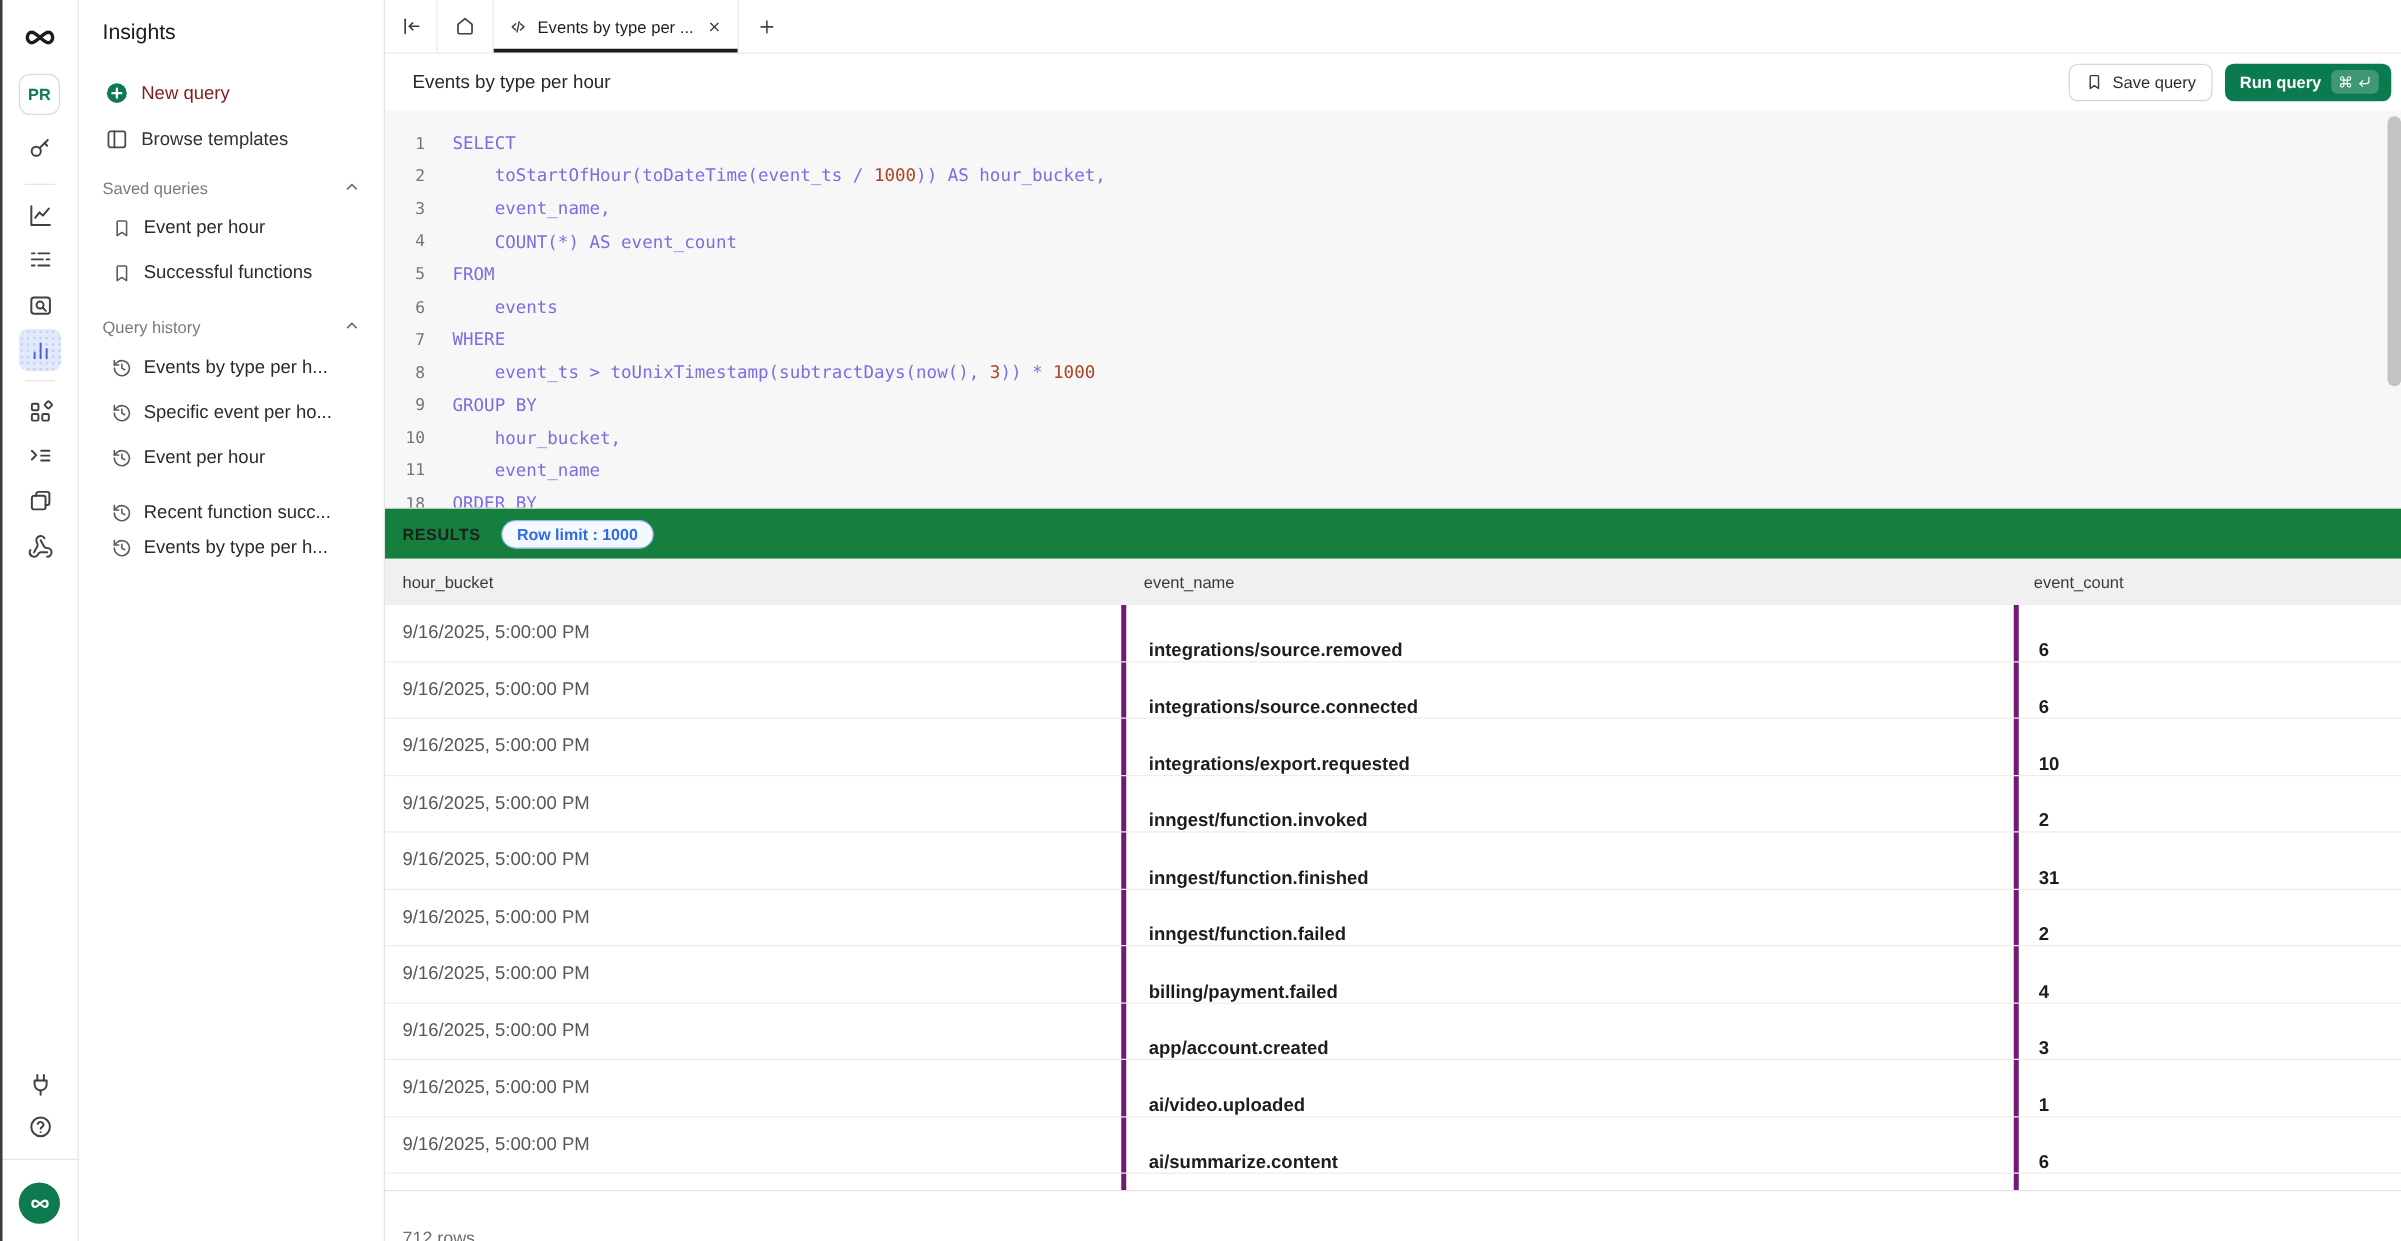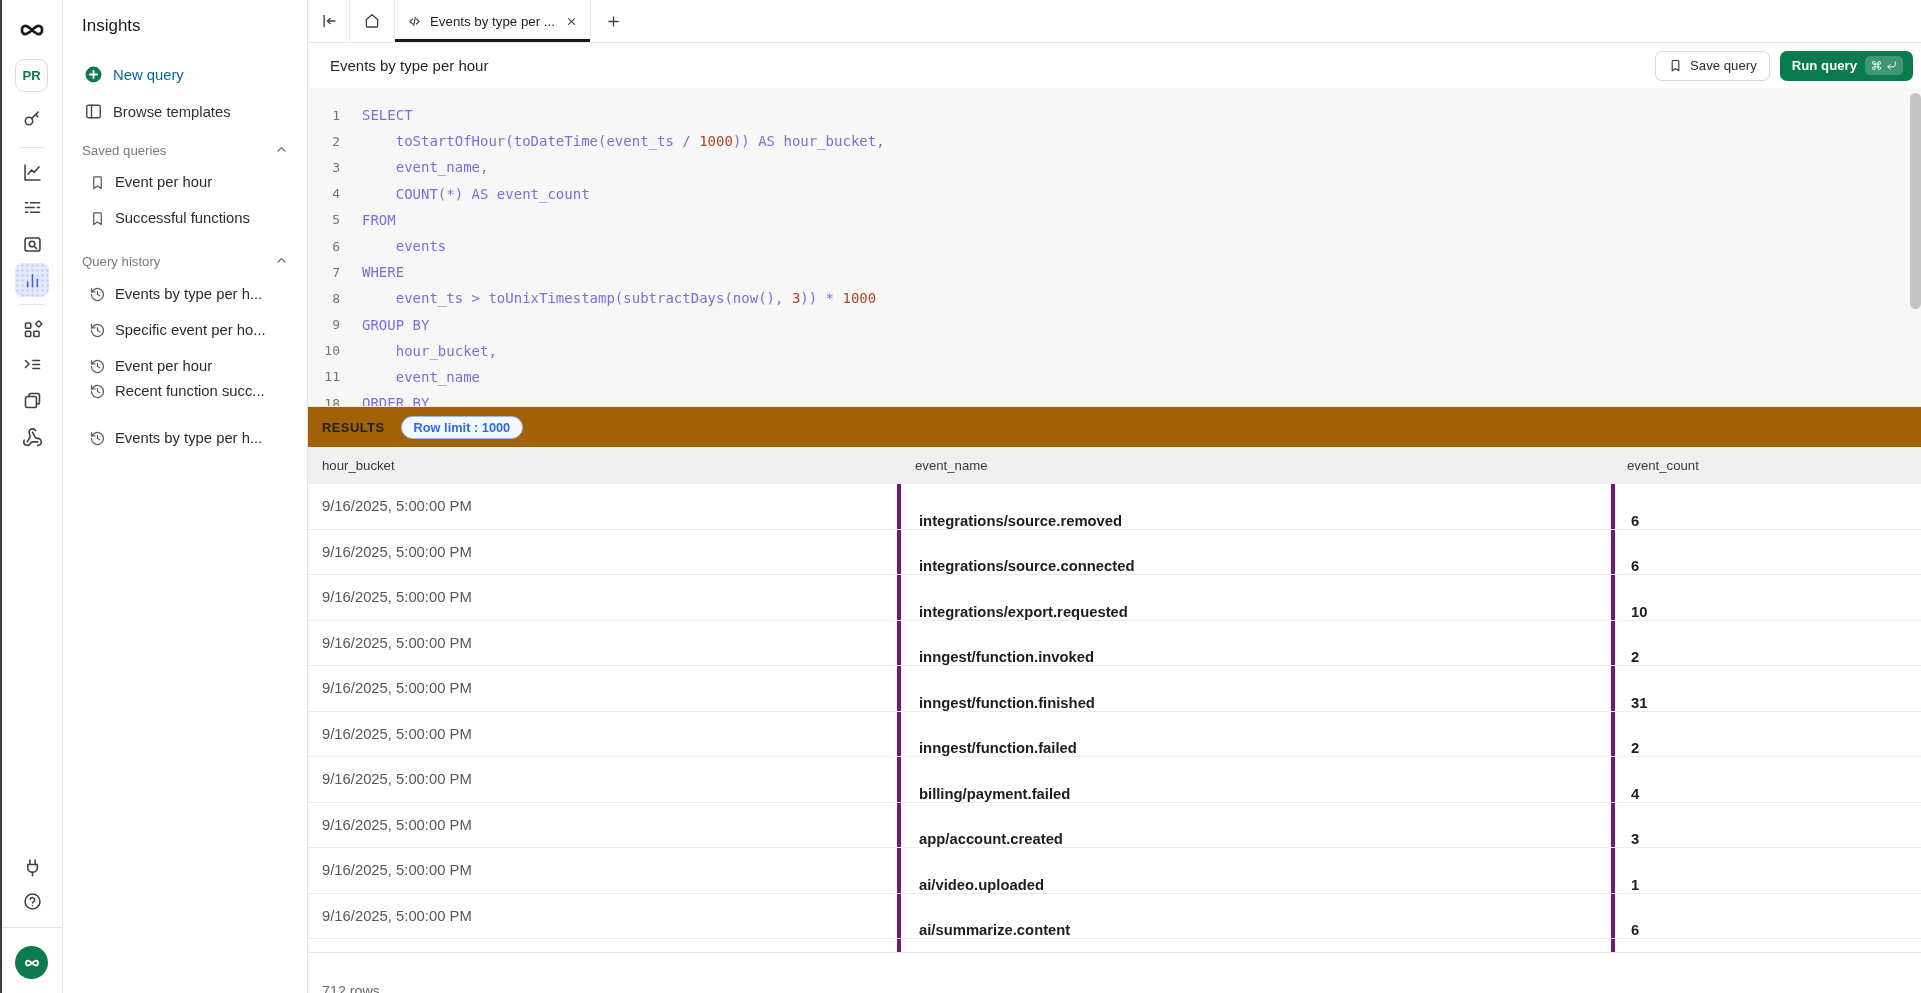--- a/index.html
+++ b/index.html
@@ -18,21 +18,21 @@
   .rail-item.active { color:#4d61d6; background-color:#e4eafc; background-image:radial-gradient(#c6d3f7 1px, transparent 1.1px); background-size:5px 5px; }
   .rail-div { position:absolute; left:20px; width:24px; height:0; border-top:1px solid #e4e4e4; }
   .rail-div.full { left:0; width:63px; }
   .rail-avatar { position:absolute; left:15px; top:946px; width:33px; height:33px; border-radius:50%; background:#0e7a4f; color:#fff; display:flex; align-items:center; justify-content:center; cursor:pointer; }
 
   
   .sidebar { position:absolute; left:63px; top:0; width:245px; height:100%; background:#fff; border-right:1px solid #e4e4e4; }
   .sb-title { position:absolute; left:19px; top:16px; font-size:17px; font-weight:500; color:#1b1b1b; }
   .sb-action { position:absolute; left:0; width:100%; height:37px; display:flex; align-items:center; padding-left:21px; gap:10px; font-size:14.8px; font-weight:500; color:#323232; cursor:pointer; }
   .sb-action .ic { color:#4a4a4a; display:flex; }
-  .sb-action.accent { color:#0369a1; }
+  .sb-action.accent { color:#7f1d1d; }
   .sb-action.accent .ic { color:#0b7a50; }
   .sb-seclabel { position:absolute; left:0; width:100%; height:24px; display:flex; align-items:center; padding-left:19px; font-size:13.2px; color:#7a7a7a; }
   .sb-seclabel .chev { position:absolute; right:18px; top:4px; color:#6a6a6a; display:flex; cursor:pointer; }
   .sb-item { position:absolute; left:0; width:100%; height:36px; display:flex; align-items:center; padding-left:26px; gap:9px; font-size:14.8px; color:#2b2b2b; cursor:pointer; white-space:nowrap; overflow:hidden; }
   .sb-item .ic { color:#5c5c5c; display:flex; flex:none; }
 
   
   .main { position:absolute; left:308px; top:0; width:1613px; height:993px; background:#fff; }
 
   
@@ -60,21 +60,21 @@
   .editor { position:absolute; left:0; top:88px; width:100%; height:319px; background:#f7f7f7; border-bottom:1px solid #e8e8e8; overflow:hidden; cursor:text; }
   .code-lines { padding-top:14px; }
   .code-line { height:26.2px; display:flex; align-items:center; }
   .ln { width:32px; text-align:right; font-family:"DejaVu Sans Mono", monospace; font-size:13px; color:#757575; flex:none; }
   .code { margin-left:22px; font-family:"DejaVu Sans Mono", monospace; font-size:14px; white-space:pre; }
   .tok-code { color:#7d6ce0; }
   .tok-num { color:#ab4525; }
   .scroll-thumb { position:absolute; right:0; top:5px; width:11px; height:216px; background:#c3c3c3; border-radius:6px; cursor:pointer; }
 
   
-  .results-bar { position:absolute; left:0; top:407px; width:100%; height:40px; display:flex; align-items:center; padding-left:14px; background:#a16207; }
+  .results-bar { position:absolute; left:0; top:407px; width:100%; height:40px; display:flex; align-items:center; padding-left:14px; background:#15803d; }
   .results-label { font-size:13px; font-weight:600; letter-spacing:.4px; color:#1f1f1f; }
   .row-limit { margin-left:16px; border:1.5px solid #97b7f3; background:#f4f8ff; color:#2f6be4; font-size:12.8px; font-weight:600; border-radius:999px; padding:3px 12px; cursor:pointer; }
 
   .thead { position:absolute; left:0; top:447px; width:100%; height:37px; background:#f0f0f0; display:flex; align-items:center; }
   .th { font-size:13.2px; font-weight:500; color:#3a3a3a; }
   .c0 { width:589px; padding-left:14px; flex:none; }
   .c1 { width:714px; padding-left:18px; flex:none; }
   .c2 { width:310px; padding-left:16px; flex:none; }
   .tbody { position:absolute; left:0; top:484px; width:100%; }
   .trow { height:45.5px; display:flex; align-items:center; border-bottom:1px solid #ededed; }
@@ -296,21 +296,21 @@
       <div class="sb-item" style="top: 348px;">
         <span class="ic">
           <svg width="17" height="17" viewBox="0 0 24 24" fill="none" stroke="currentColor" stroke-width="1.8" stroke-linecap="round" stroke-linejoin="round">
             <path d="M3.5 12a8.5 8.5 0 1 0 2.6-6.1L3.5 8.4"></path>
             <path d="M3.5 3.5v4.9h4.9"></path>
             <path d="M12 7.8V12l3.2 1.8"></path>
           </svg>
         </span>
         <span>Event per hour</span>
       </div>
-      <div class="sb-item" style="top: 373px;">
+      <div class="sb-item" style="top: 392px;">
         <span class="ic">
           <svg width="17" height="17" viewBox="0 0 24 24" fill="none" stroke="currentColor" stroke-width="1.8" stroke-linecap="round" stroke-linejoin="round">
             <path d="M3.5 12a8.5 8.5 0 1 0 2.6-6.1L3.5 8.4"></path>
             <path d="M3.5 3.5v4.9h4.9"></path>
             <path d="M12 7.8V12l3.2 1.8"></path>
           </svg>
         </span>
         <span>Recent function succ...</span>
       </div>
       <div class="sb-item" style="top: 420px;">

